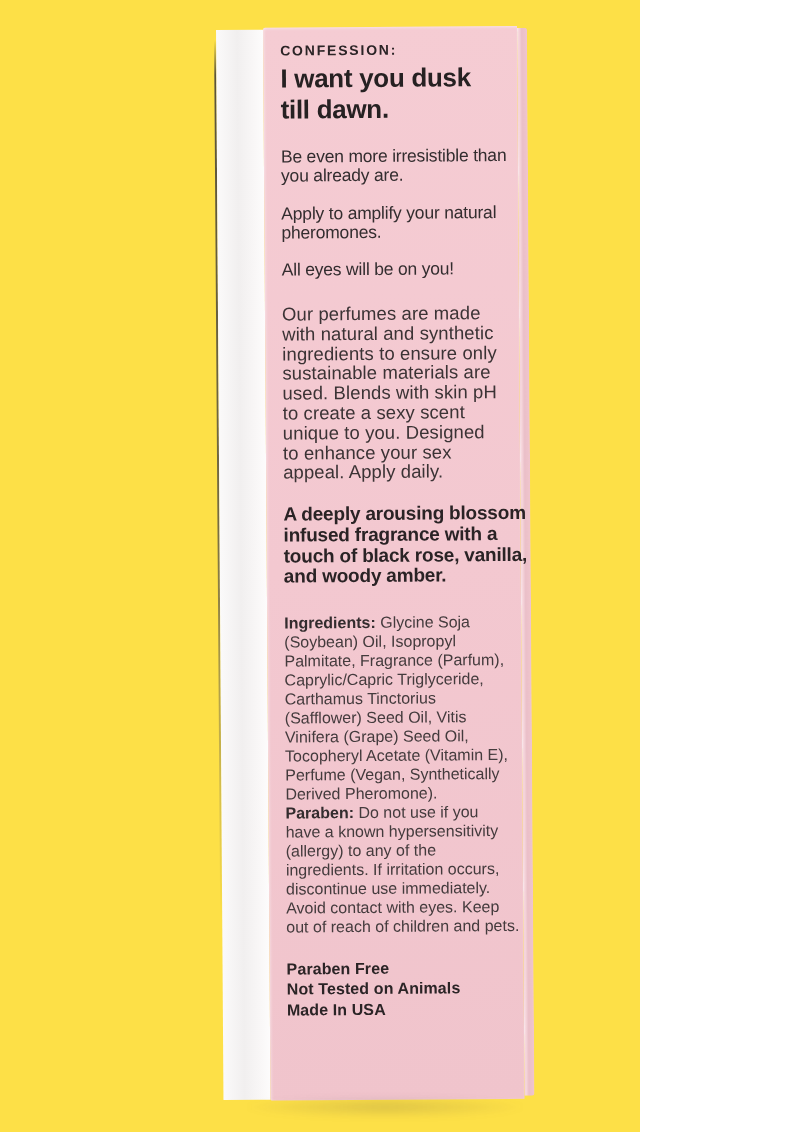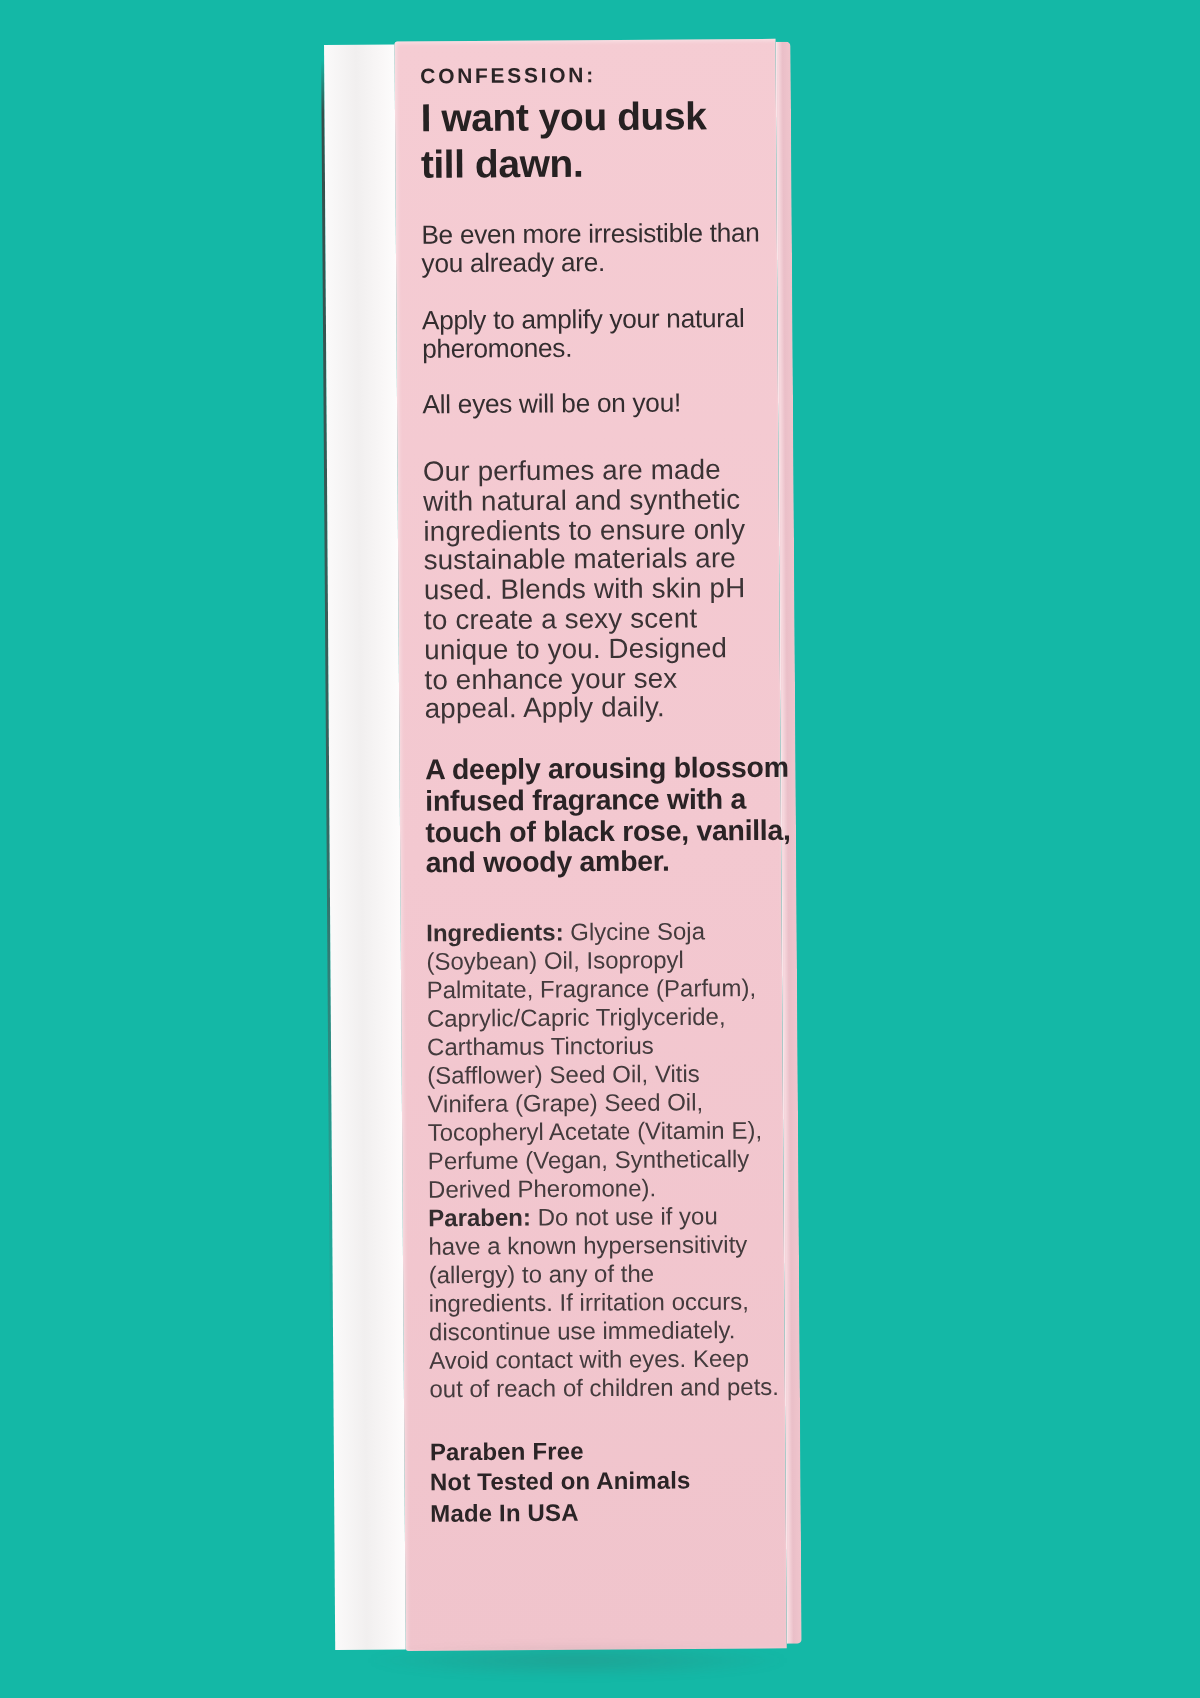--- a/index.html
+++ b/index.html
@@ -6,23 +6,23 @@
     margin: 0;
     padding: 0;
     background: #ffffff;
     width: 800px;
     height: 1132px;
     overflow: hidden;
     font-family: "Liberation Sans", sans-serif;
   }
   .scene {
     position: relative;
-    width: 800px;
+    width: 640px;
     height: 1132px;
-    background: #14b8a6;
+    background: #fde047;
   }
   .box {
     position: absolute;
     left: 214px;
     top: 28px;
     width: 312px;
     height: 1076px;
     transform: rotate(-0.4deg);
     transform-origin: 0 0;
   }

